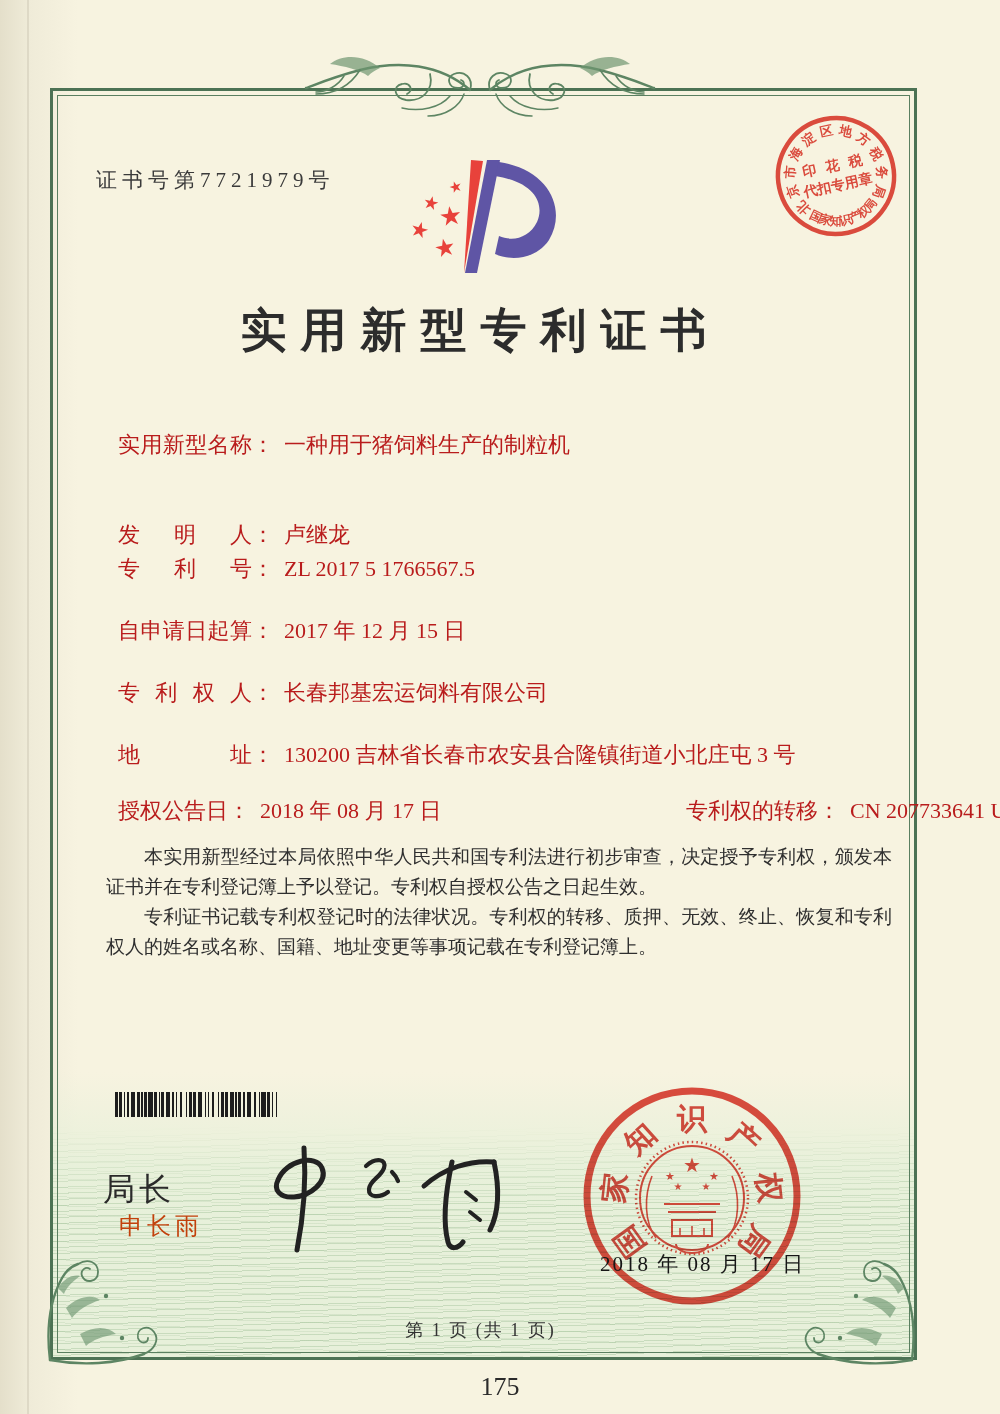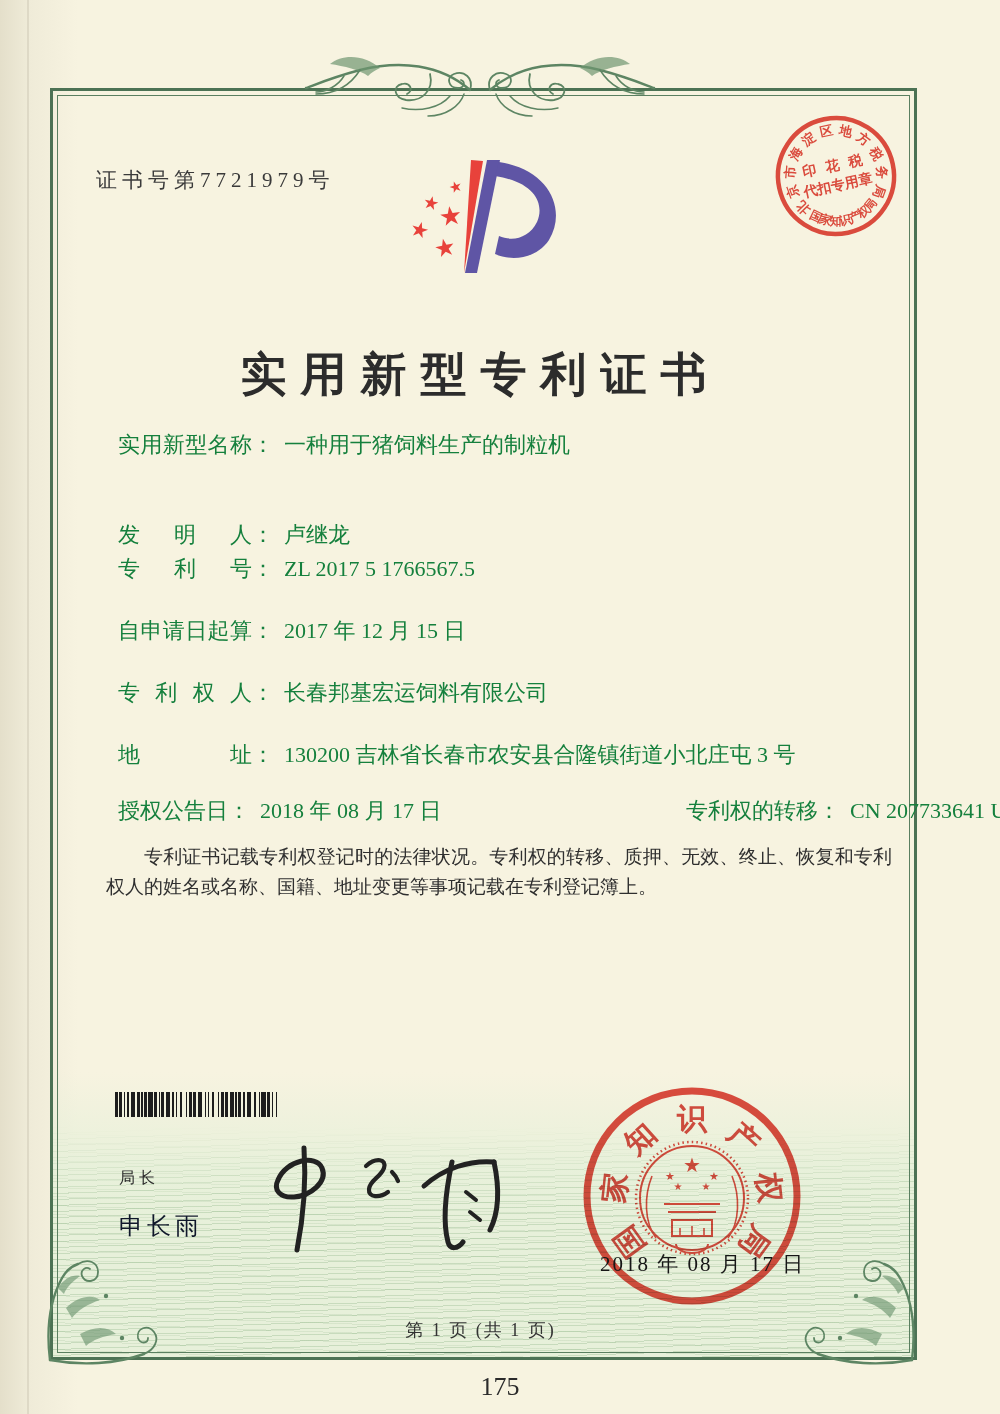--- a/index.html
+++ b/index.html
@@ -23,36 +23,36 @@
   .green-zone .lines{position:absolute;left:0;right:0;top:55px;bottom:0;
     background:
       repeating-linear-gradient(178deg,rgba(128,172,122,.30) 0 1px,rgba(0,0,0,0) 1px 6px),
       repeating-linear-gradient(182deg,rgba(128,172,122,.16) 0 1px,rgba(0,0,0,0) 1px 9px);
     -webkit-mask-image:linear-gradient(180deg,transparent 0,#000 80px);
             mask-image:linear-gradient(180deg,transparent 0,#000 80px);}
 
   .cert-no{position:absolute;left:96px;top:150px;font-size:21px;letter-spacing:5px;color:#3a3a3a;margin-top:16px;}
 
   .title{position:absolute;left:50px;width:861px;top:300px;text-align:center;
-    font-size:46px;font-weight:bold;letter-spacing:14px;color:#2c2c2c;margin-top:44px;}
-
-  .row{position:absolute;left:118px;font-size:22px;color:#15803d;white-space:nowrap;}
+    font-size:46px;font-weight:bold;letter-spacing:14px;color:#2c2c2c;}
+
+  .row{position:absolute;left:118px;font-size:22px;color:#b91c1c;white-space:nowrap;}
   .flabel{display:inline-block;width:134px;text-align:justify;text-align-last:justify;vertical-align:bottom;}
   .colon{margin-right:10px;}
   .grant-right{position:absolute;left:568px;top:0;white-space:nowrap;}
 
   .paras{position:absolute;left:106px;top:842px;width:786px;font-size:19px;line-height:30px;
     text-align:justify;color:#2f2f2f;}
   .paras p{margin:0;text-indent:2em;}
 
   .barcode{position:absolute;left:115px;top:1092px;width:258px;height:25px;overflow:hidden;}
   .barcode div{position:absolute;top:0;height:100%;background:#1d1d1d;}
 
-  .director-title{position:absolute;left:119px;top:1168px;font-size:16px;color:#2a2a2a;letter-spacing:4px;}
-  .director-name{position:absolute;left:119px;top:1210px;font-size:24px;color:#0f172a;letter-spacing:4px;}
+  .director-title{position:absolute;left:103px;top:1168px;font-size:32px;color:#2a2a2a;letter-spacing:4px;}
+  .director-name{position:absolute;left:119px;top:1210px;font-size:24px;color:#c2410c;letter-spacing:4px;}
 
   .seal{mix-blend-mode:multiply;opacity:.95;}
   .tax-seal-wrap{position:absolute;left:766px;top:106px;width:140px;height:140px;transform:rotate(-12deg);}
   .main-seal-wrap{position:absolute;left:572px;top:1076px;width:240px;height:240px;}
   .seal-date{position:absolute;left:600px;top:1250px;width:200px;font-size:21px;color:#161616;
     letter-spacing:2px;white-space:nowrap;}
 
   .footer-line{position:absolute;left:50px;width:861px;top:1318px;text-align:center;
     font-size:18px;color:#333;letter-spacing:2px;}
   .sheet-no{position:absolute;left:0;width:1000px;top:1372px;text-align:center;font-size:26px;color:#2b2b2b;}
@@ -152,20 +152,21 @@
 </div>
 
 <div class="row" style="top:796px;left:118px;right:0">
   <span>授权公告日</span><span class="colon">：</span><span>2018 年 08 月 17 日</span>
   <span class="grant-right">
     <span>专利权的转移</span><span class="colon">：</span><span>CN 207733641 U</span>
   </span>
 </div>
 
 <div class="paras">
+  <p>本实用新型经过本局依照中华人民共和国专利法进行初步审查，决定授予专利权，颁发本证书并在专利登记簿上予以登记。专利权自授权公告之日起生效。</p>
   <p>专利证书记载专利权登记时的法律状况。专利权的转移、质押、无效、终止、恢复和专利权人的姓名或名称、国籍、地址变更等事项记载在专利登记簿上。</p>
 </div>
 
 <div class="barcode">
     <div style="left: 0px; width: 2.9px;"></div>
     <div style="left: 4.35px; width: 2.9px;"></div>
     <div style="left: 8.7px; width: 1.45px;"></div>
     <div style="left: 11.6px; width: 2.9px;"></div>
     <div style="left: 15.95px; width: 4.35px;"></div>
     <div style="left: 21.75px; width: 2.9px;"></div>

